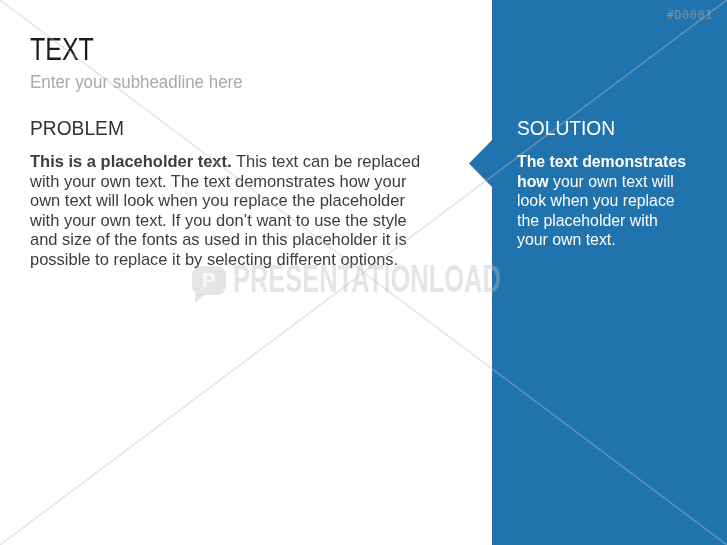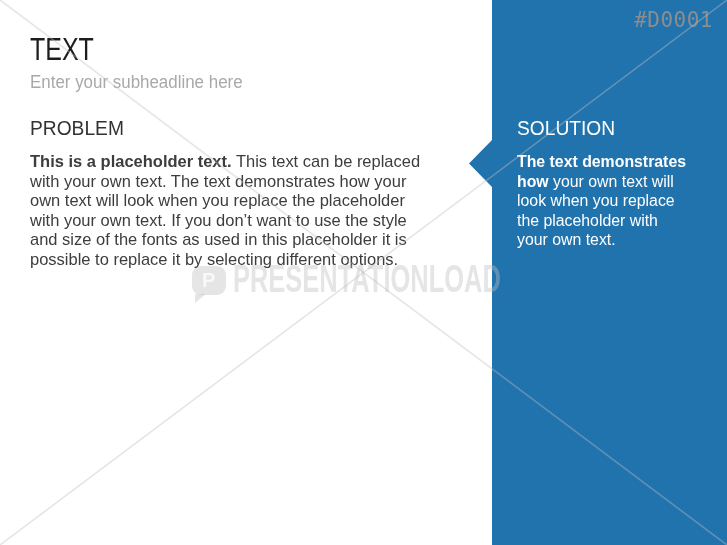--- a/index.html
+++ b/index.html
@@ -28,21 +28,21 @@
   .col-heading.problem{left:30px;color:#323232;}
   .col-heading.solution{left:517px;color:#ffffff;}
   .body-block{
     position:absolute;top:152px;font-size:17px;line-height:19.6px;
   }
   .body-block.left{left:30px;color:#3d3d3d;transform:scaleX(0.97);transform-origin:left top;}
   .body-block.right{left:517px;color:#ffffff;font-size:16px;transform:scaleX(0.99);transform-origin:left top;}
   .line{white-space:pre;}
   .line .b{font-weight:700;}
   .tag{
-    position:absolute;top:8px;right:14px;font-size:21px;color:#8b8d8e;
+    position:absolute;top:8px;right:14px;font-size:12px;color:#8b8d8e;
     font-family:"DejaVu Sans Mono",monospace;letter-spacing:0.5px;
   }
   
   .wm-svg{position:absolute;left:0;top:0;pointer-events:none;}
   .wm-logo{
     position:absolute;left:192px;top:262px;pointer-events:none;
     display:flex;align-items:flex-start;
   }
   .wm-bubble{
     position:relative;width:34px;height:29px;border-radius:9px;

